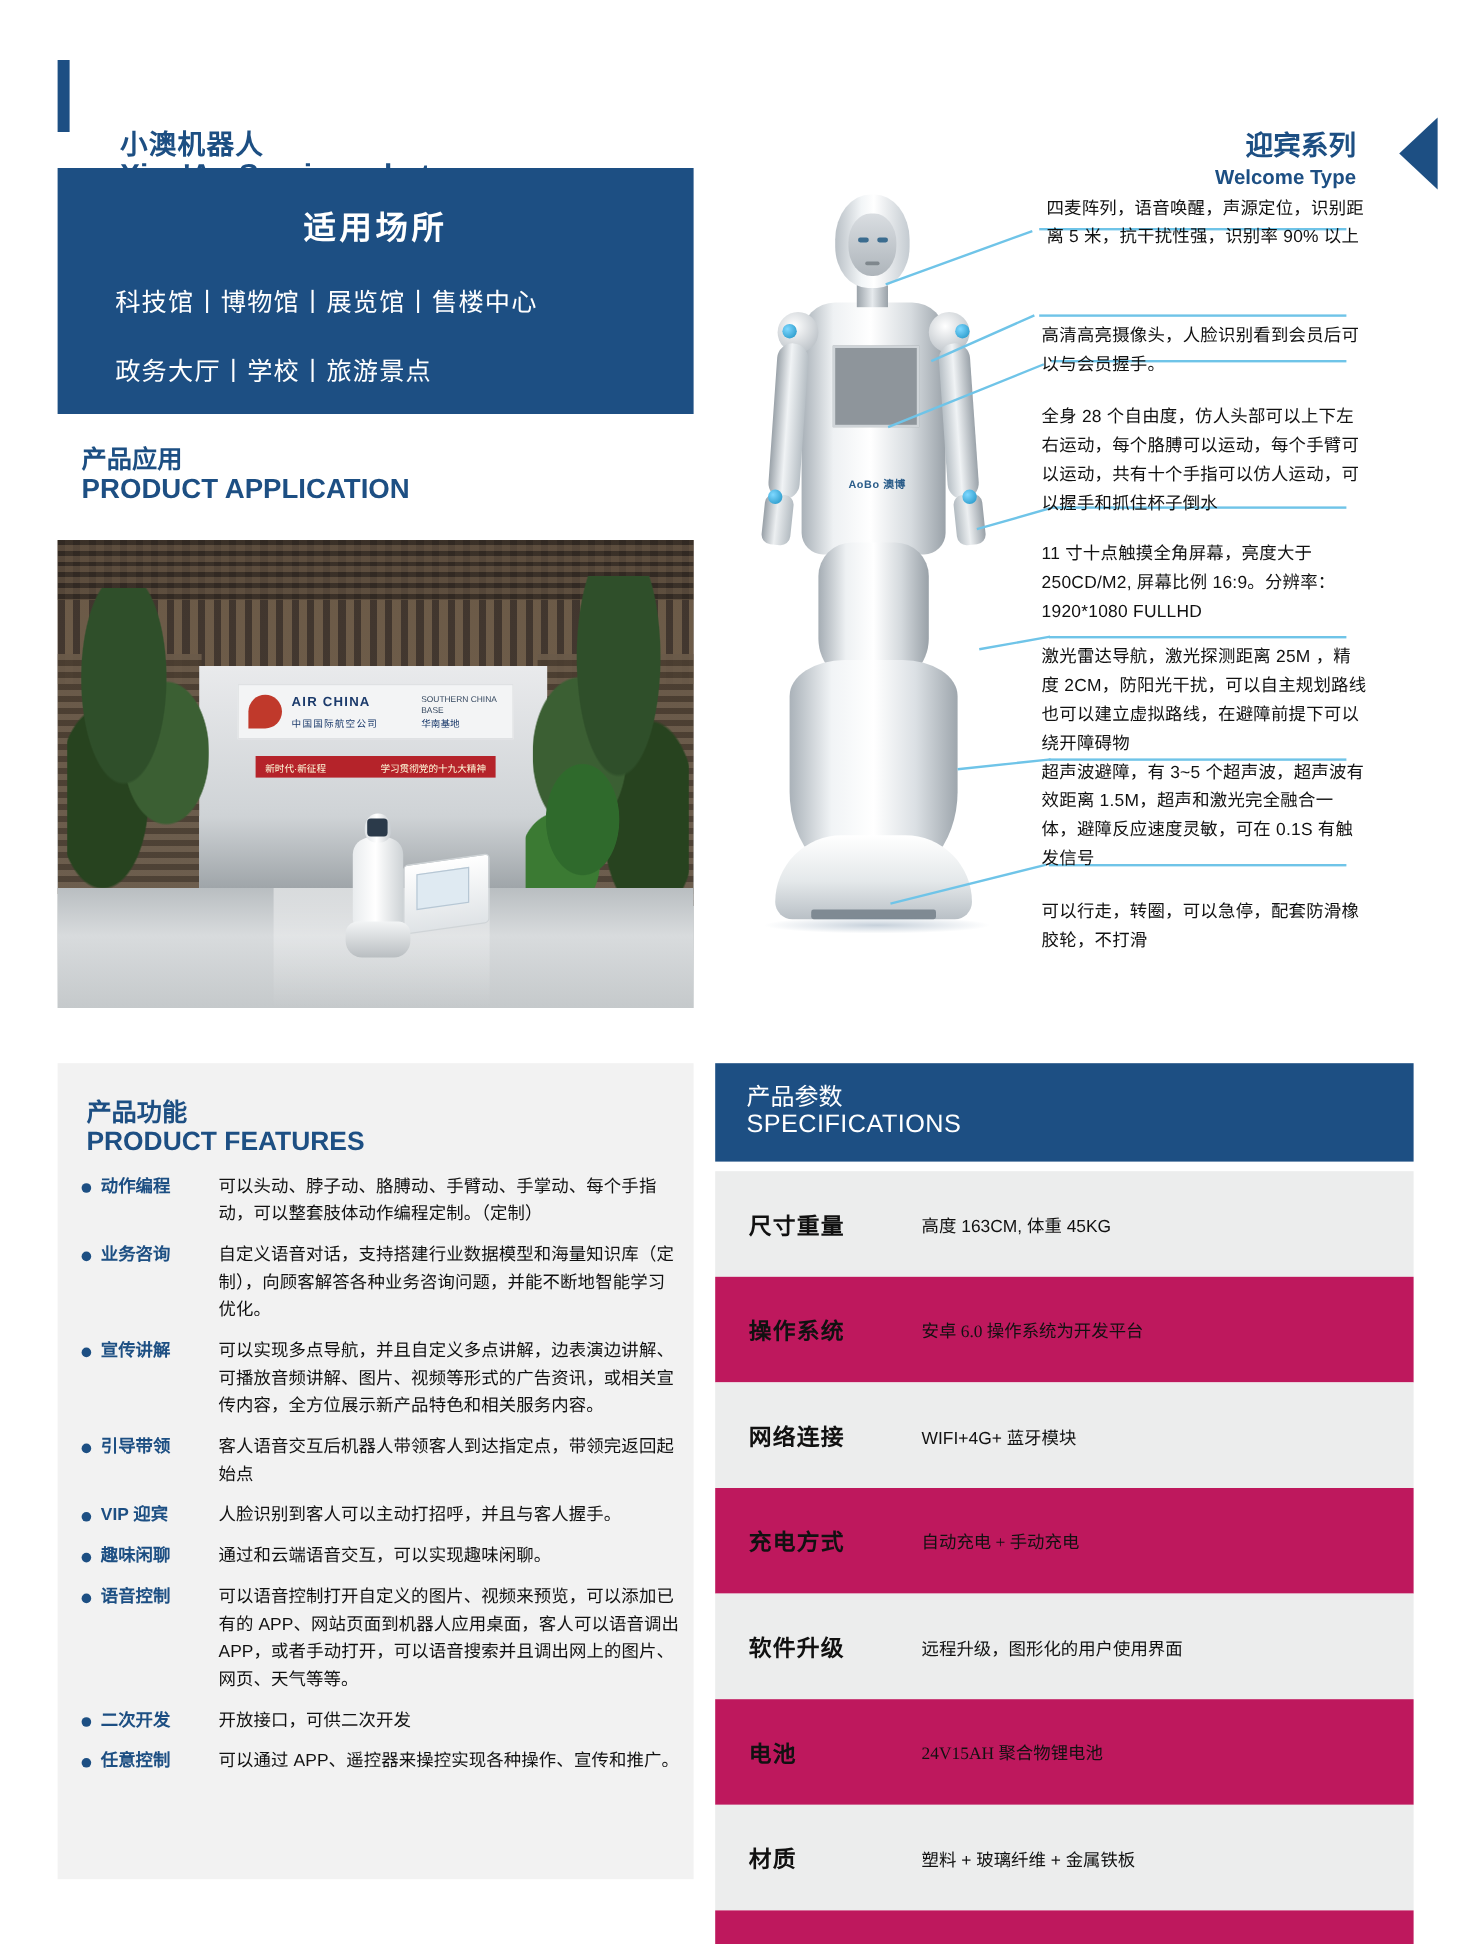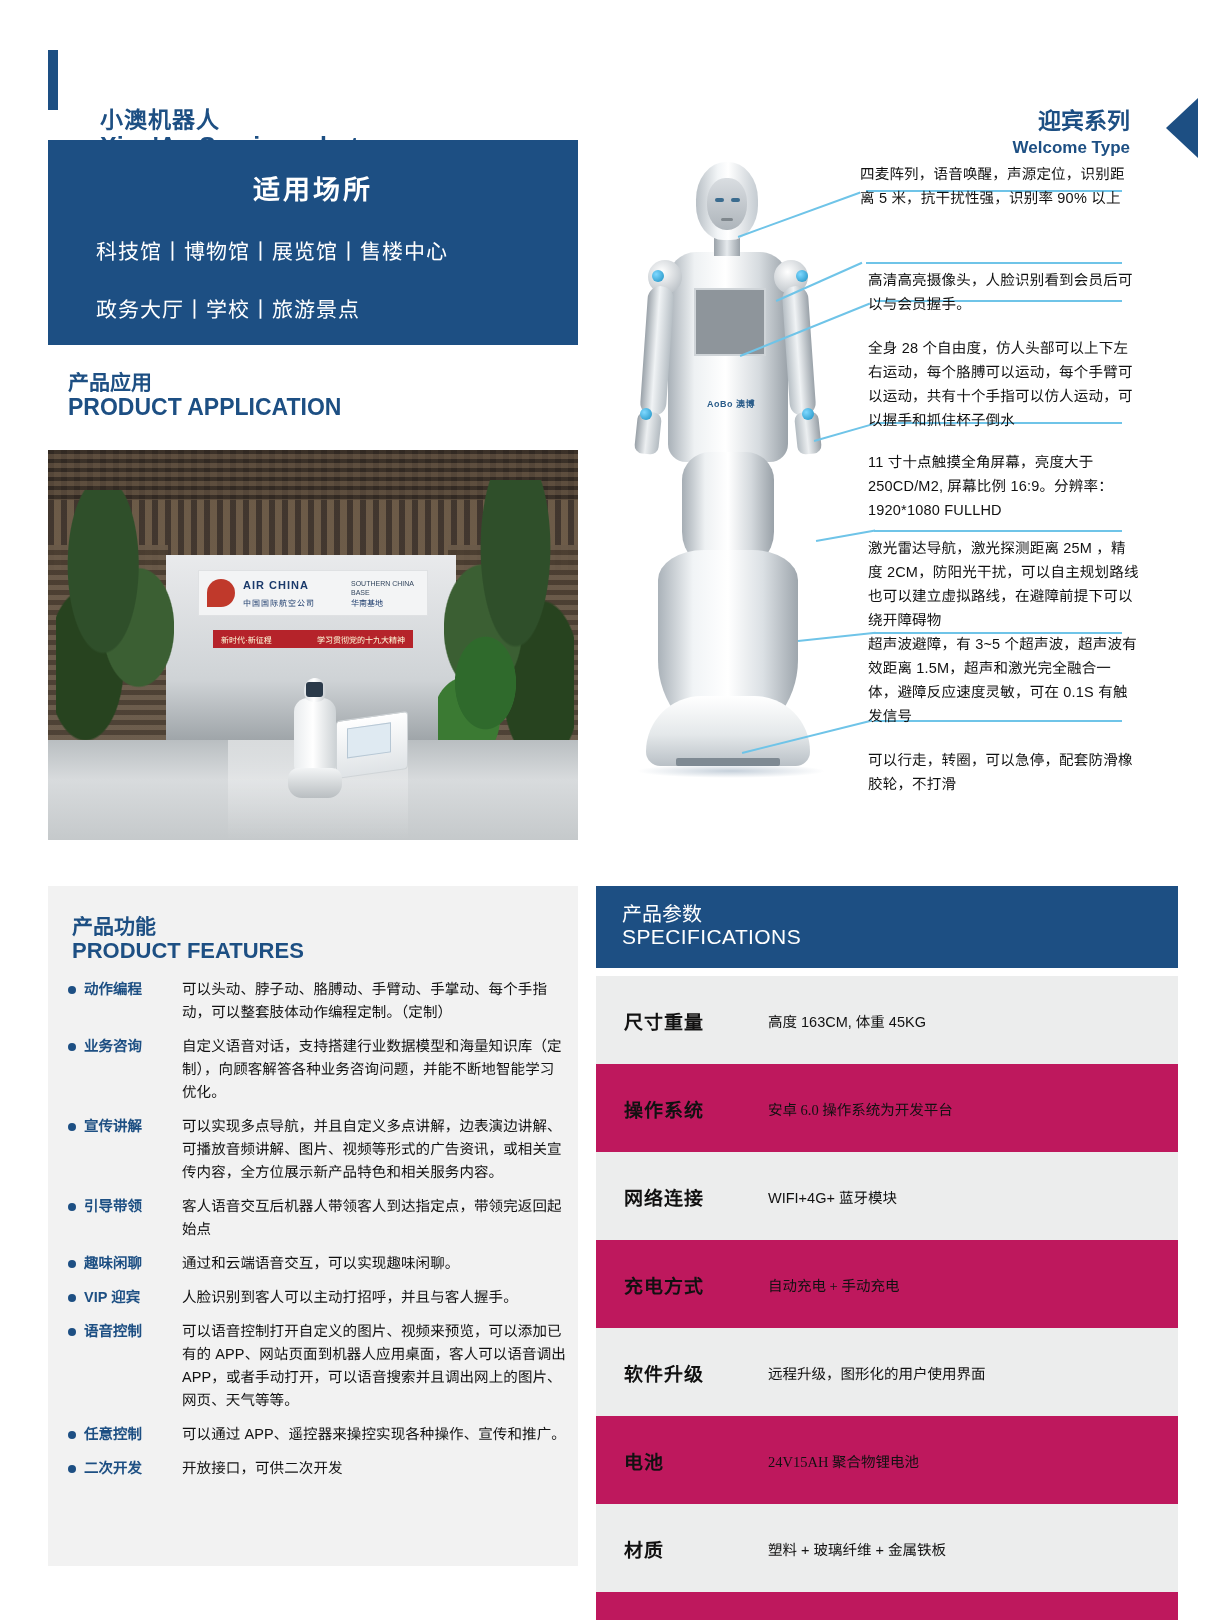--- a/index.html
+++ b/index.html
@@ -448,21 +448,21 @@
     <div class="leader" style="left:286px; top:160px; width:246px;"></div>
     <div class="leader" style="left:224px; top:300px; width:64px; transform:rotate(-16deg);"></div>
     <div class="leader" style="left:286px; top:282px; width:246px;"></div>
     <div class="leader" style="left:226px; top:400px; width:60px; transform:rotate(-10deg);"></div>
     <div class="leader" style="left:284px; top:390px; width:248px;"></div>
     <div class="leader" style="left:208px; top:500px; width:78px; transform:rotate(-6deg);"></div>
     <div class="leader" style="left:284px; top:492px; width:248px;"></div>
     <div class="leader" style="left:152px; top:612px; width:134px; transform:rotate(-14deg);"></div>
     <div class="leader" style="left:284px; top:580px; width:248px;"></div>
 
-    <div class="callout" style="left:270px; top:22px; width:270px;">四麦阵列，语音唤醒，声源定位，识别距离 5 米，抗干扰性强，识别率 90% 以上</div>
+    <div class="callout" style="left:282px; top:22px; width:270px;">四麦阵列，语音唤醒，声源定位，识别距离 5 米，抗干扰性强，识别率 90% 以上</div>
     <div class="callout" style="left:278px; top:128px; width:268px;">高清高亮摄像头，人脸识别看到会员后可以与会员握手。</div>
     <div class="callout" style="left:278px; top:196px; width:270px;">全身 28 个自由度，仿人头部可以上下左右运动，每个胳膊可以运动，每个手臂可以运动，共有十个手指可以仿人运动，可以握手和抓住杯子倒水</div>
     <div class="callout" style="left:278px; top:310px; width:268px;">11 寸十点触摸全角屏幕，亮度大于 250CD/M2, 屏幕比例 16:9。分辨率：1920*1080 FULLHD</div>
     <div class="callout" style="left:278px; top:396px; width:272px;">激光雷达导航，激光探测距离 25M ，精度 2CM，防阳光干扰，可以自主规划路线也可以建立虚拟路线，在避障前提下可以绕开障碍物</div>
     <div class="callout" style="left:278px; top:492px; width:272px;">超声波避障，有 3~5 个超声波，超声波有效距离 1.5M，超声和激光完全融合一体，避障反应速度灵敏，可在 0.1S 有触发信号</div>
     <div class="callout" style="left:278px; top:608px; width:268px;">可以行走，转圈，可以急停，配套防滑橡胶轮，不打滑</div>
   </div>
 
   <div class="feat-box"></div>
   <div class="feat-cn">产品功能</div>
@@ -484,42 +484,42 @@
       <div class="feat-name">宣传讲解</div>
       <div class="feat-desc">可以实现多点导航，并且自定义多点讲解，边表演边讲解、可播放音频讲解、图片、视频等形式的广告资讯，或相关宣传内容，全方位展示新产品特色和相关服务内容。</div>
     </div>
     <div class="feat-row">
       <div class="feat-bullet"></div>
       <div class="feat-name">引导带领</div>
       <div class="feat-desc">客人语音交互后机器人带领客人到达指定点，带领完返回起始点</div>
     </div>
     <div class="feat-row">
       <div class="feat-bullet"></div>
+      <div class="feat-name">VIP 迎宾</div>
+      <div class="feat-desc">人脸识别到客人可以主动打招呼，并且与客人握手。</div>
+    </div>
+    <div class="feat-row">
+      <div class="feat-bullet"></div>
       <div class="feat-name">趣味闲聊</div>
       <div class="feat-desc">通过和云端语音交互，可以实现趣味闲聊。</div>
     </div>
     <div class="feat-row">
       <div class="feat-bullet"></div>
-      <div class="feat-name">VIP 迎宾</div>
-      <div class="feat-desc">人脸识别到客人可以主动打招呼，并且与客人握手。</div>
-    </div>
-    <div class="feat-row">
-      <div class="feat-bullet"></div>
       <div class="feat-name">语音控制</div>
       <div class="feat-desc">可以语音控制打开自定义的图片、视频来预览，可以添加已有的 APP、网站页面到机器人应用桌面，客人可以语音调出 APP，或者手动打开，可以语音搜索并且调出网上的图片、网页、天气等等。</div>
     </div>
     <div class="feat-row">
       <div class="feat-bullet"></div>
+      <div class="feat-name">二次开发</div>
+      <div class="feat-desc">开放接口，可供二次开发</div>
+    </div>
+    <div class="feat-row">
+      <div class="feat-bullet"></div>
       <div class="feat-name">任意控制</div>
       <div class="feat-desc">可以通过 APP、遥控器来操控实现各种操作、宣传和推广。</div>
-    </div>
-    <div class="feat-row">
-      <div class="feat-bullet"></div>
-      <div class="feat-name">二次开发</div>
-      <div class="feat-desc">开放接口，可供二次开发</div>
     </div>
   </div>
 
   <div class="spec-head"></div>
   <div class="spec-cn">产品参数</div>
   <div class="spec-en">SPECIFICATIONS</div>
 
   <div class="spec-table">
     <div class="spec-row alt">
       <div class="spec-label">尺寸重量</div>

